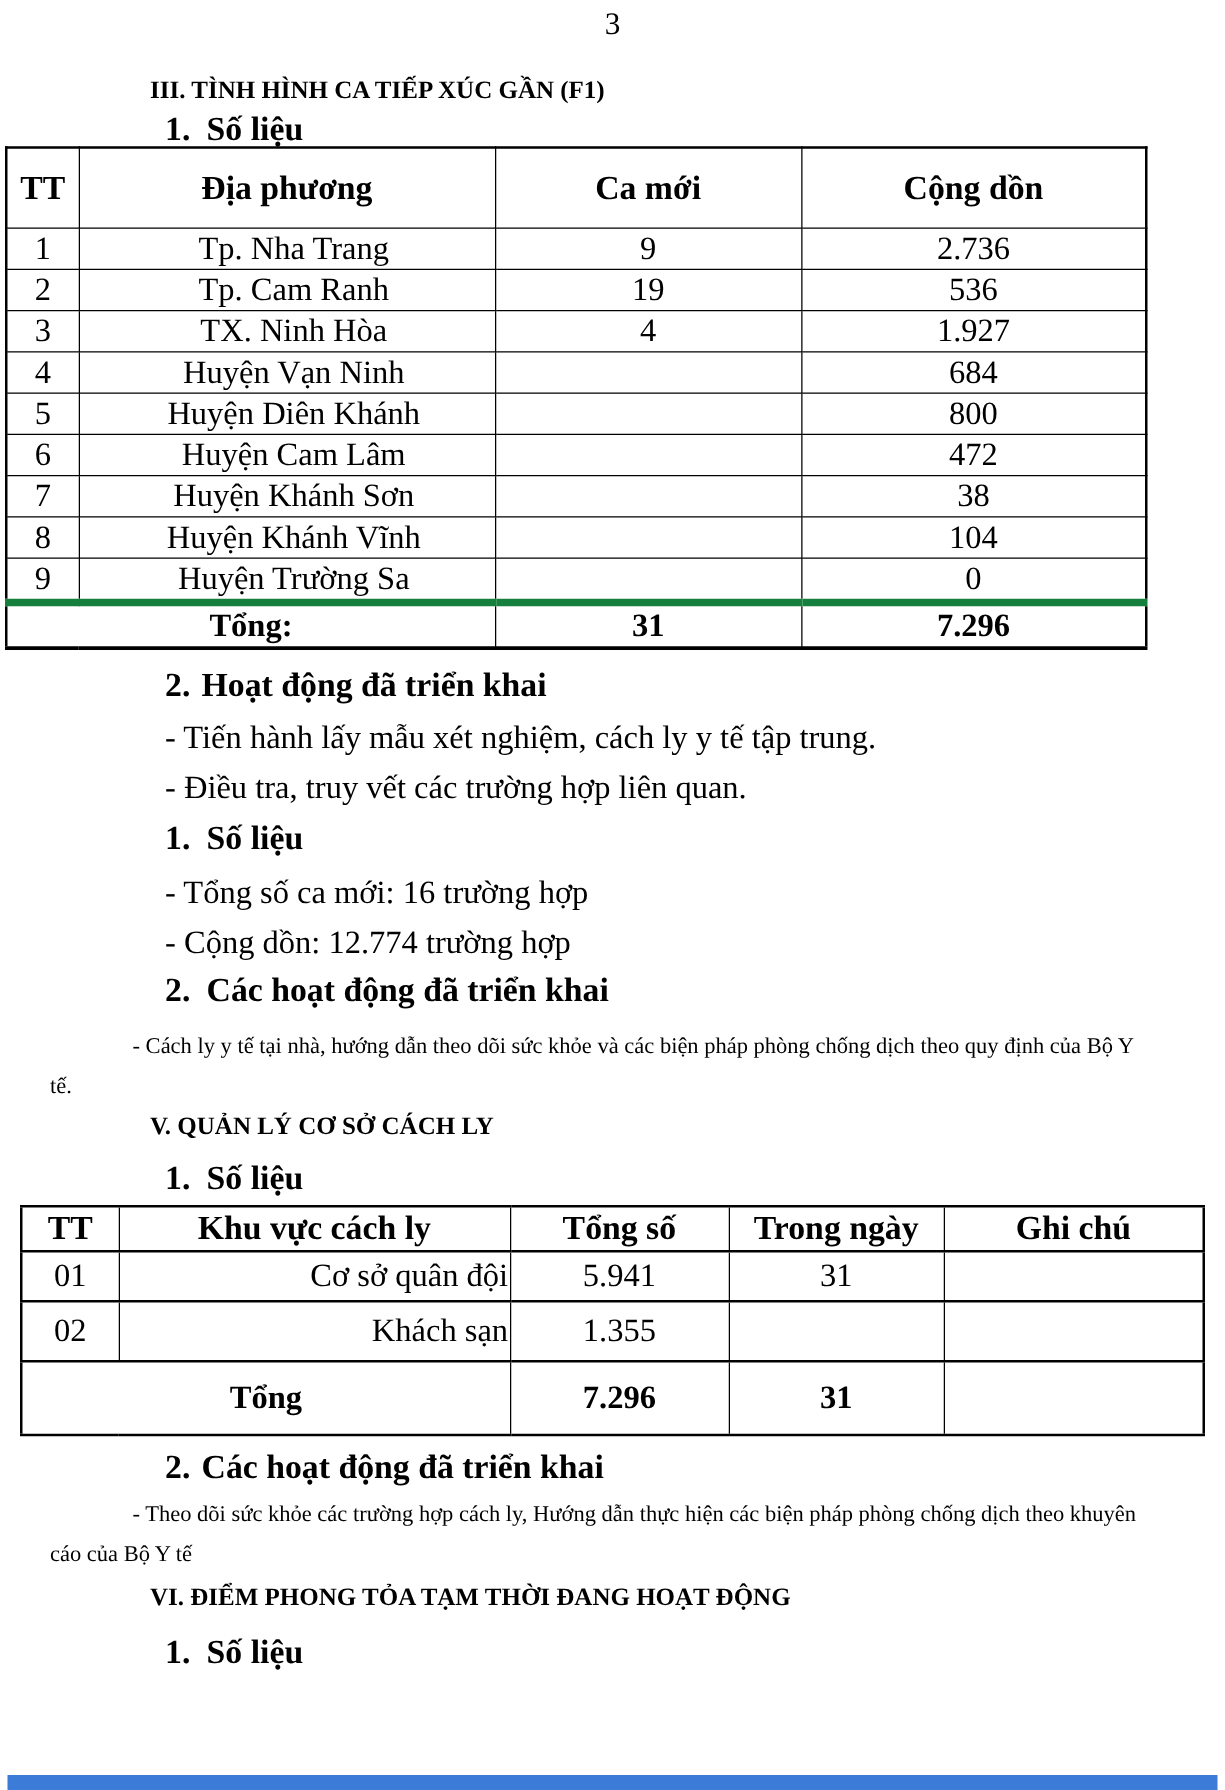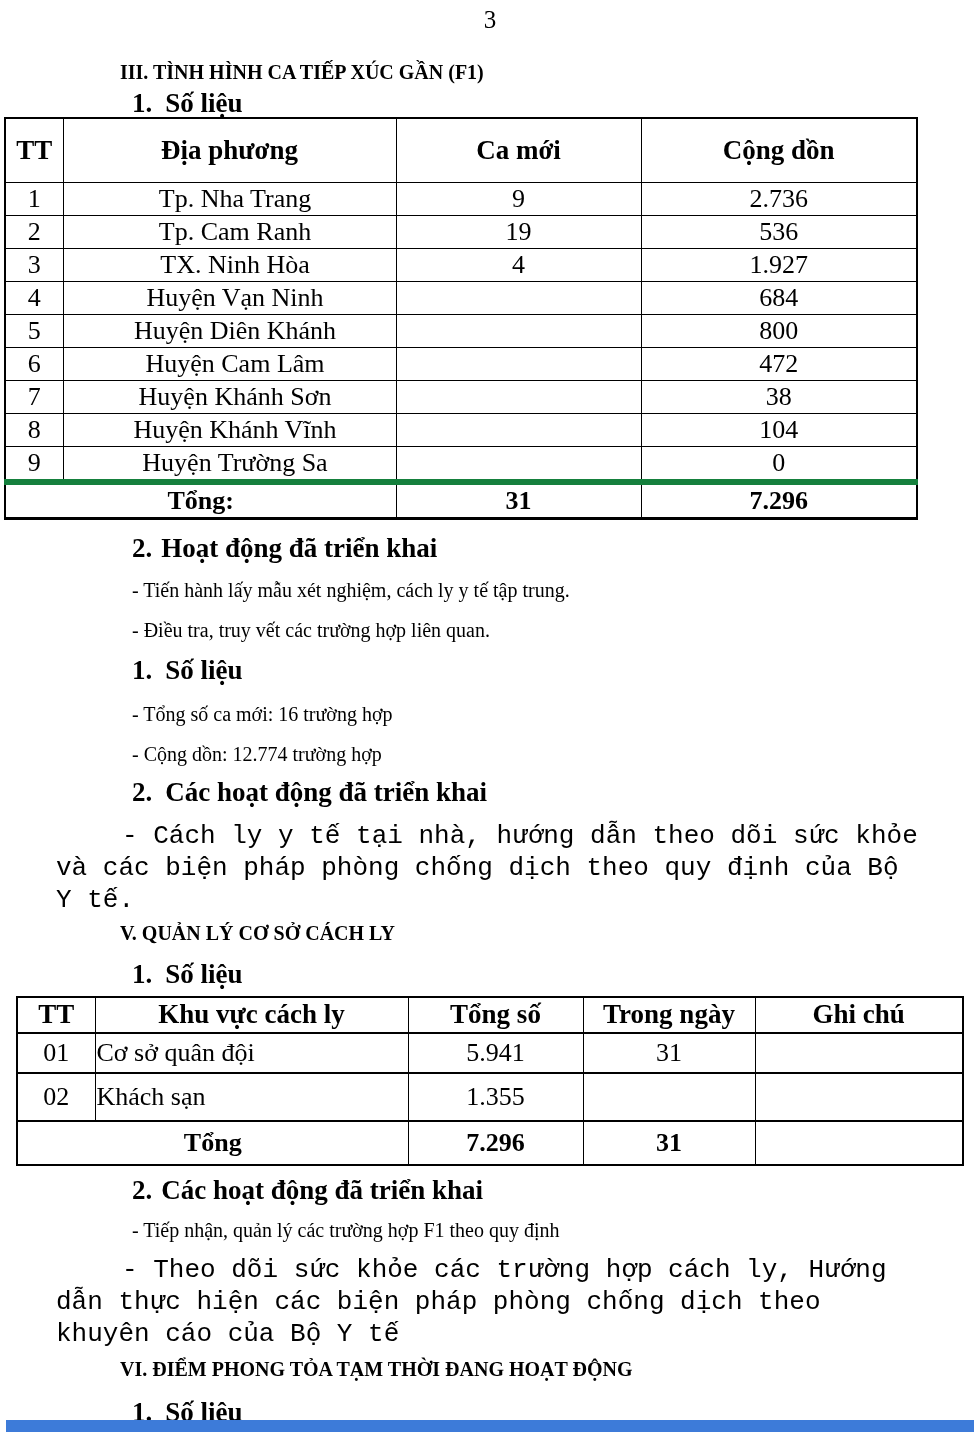--- a/index.html
+++ b/index.html
@@ -14,46 +14,46 @@
     overflow: hidden;
     font-family: "Liberation Serif", "DejaVu Serif", serif;
   }
   .pageno { text-align: center; font-size: 25px; padding-top: 5px; line-height: 30px; }
 
   .h-main { font-size: 20px; font-weight: bold; margin-left: 120px; line-height: 30px; }
   .h-sub  { font-size: 27px;  font-weight: bold; margin-left: 132px; line-height: 28px; }
   .h-sub .gap-wide { margin-left: 13px; margin-top: 12px; }
   .h-sub .gap-med  { margin-left: 9px; }
 
-  .bullet { font-size: 20px; margin-left: 132px; line-height: 32px; }
-  .para   { font-size: 26px; margin-left: 56px; margin-right: 58px;
-            text-indent: 66px; line-height: 32px; font-family: Liberation Mono, monospace; }
+  .bullet { font-size: 26px; margin-left: 132px; line-height: 32px; }
+  .para   { font-size: 18px; margin-left: 40px; margin-right: 58px;
+            text-indent: 66px; line-height: 32px; }
 
   .mt2 {margin-top:2px} .mt4 {margin-top:4px} .mt8 {margin-top:8px}
   .mt10{margin-top:10px} .mt12{margin-top:12px} .mt14{margin-top:14px} .mt22{margin-top:22px}
 
   table { border-collapse: collapse; font-size: 26px; table-layout: fixed; }
   th, td { overflow: hidden; }
 
   
   .t1 { margin-left: 4px; width: 912px; border: 2px solid #000; border-bottom-width: 3px; }
   .t1 th, .t1 td { border: 1px solid #000; text-align: center; }
   .t1 th { font-size: 27px; height: 64px; }
   .t1 td { height: 31px; }
   .t1 td.name { text-align: center; padding-left: 12px; }
   .t1 tr.total td { font-weight: bold; height: 33px; border-top: 6px solid #15803d; }
 
   
   .t2 { margin-left: 16px; width: 946px; border: 2px solid #000; }
   .t2 th, .t2 td { border: 1px solid #000; border-top-width: 2px; border-bottom-width: 2px; text-align: center; }
   .t2 th { font-size: 27px; height: 36px; }
   .t2 td { height: 40px; }
-  .t2 td.name { text-align: left; }
+  .t2 td.name { text-align: right; }
   .t2 tr.r2 td { height: 48px; }
-  .t2 tr.total td { font-weight: bold; height: 44px; }
+  .t2 tr.total td { font-weight: bold; height: 59px; }
 
   .clipped-bar {
     position: absolute;
     left: 6px; right: 6px; bottom: 0;
     height: 12px;
     background: #3d7bd9;
   }
 </style>
 </head>
 <body>
@@ -199,21 +199,20 @@
       <td>7.296</td>
       <td>31</td>
       <td></td>
     </tr>
   </tbody>
     </table>
 
   <div class="h-sub mt10">
     <span>2.</span><span class="gap-med">Các hoạt động đã triển khai</span>
   </div>
-  <div class="bullet mt10">- Tiếp nhận, quản lý các trường hợp F1 theo quy định</div>
   <div class="para mt8">- Theo dõi sức khỏe các trường hợp cách ly, Hướng dẫn thực hiện các biện pháp phòng chống dịch theo khuyên cáo của Bộ Y tế</div>
 
   <div class="h-main mt4">VI. ĐIỂM PHONG TỎA TẠM THỜI ĐANG HOẠT ĐỘNG</div>
   <div class="h-sub mt14">
     <span>1.</span><span class="gap-wide">Số liệu</span>
   </div>
 
   <div class="clipped-bar" style="background: rgb(61, 123, 217);"></div>
 </div>
 

